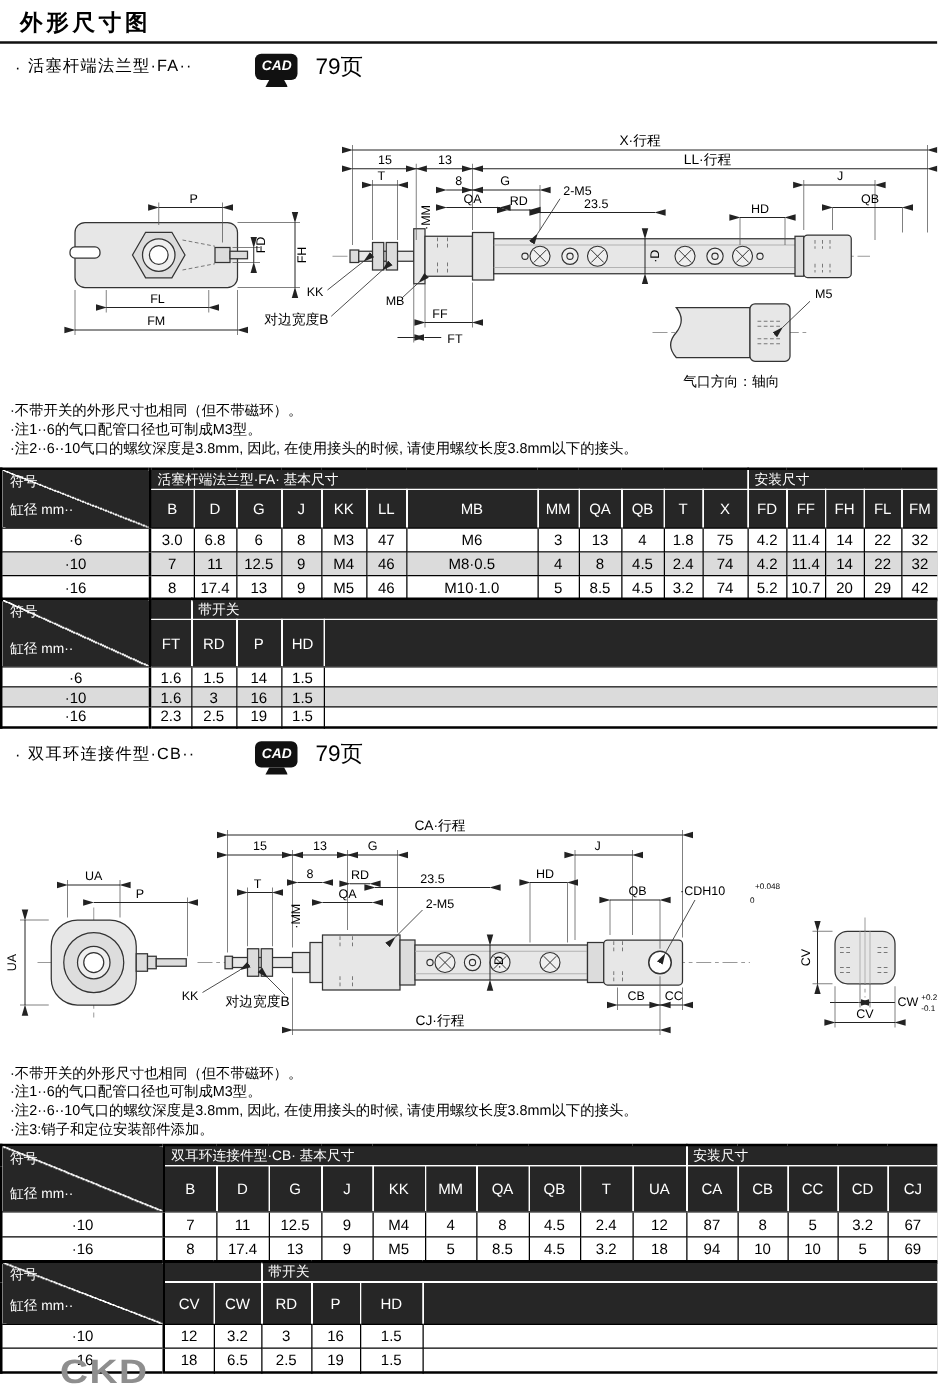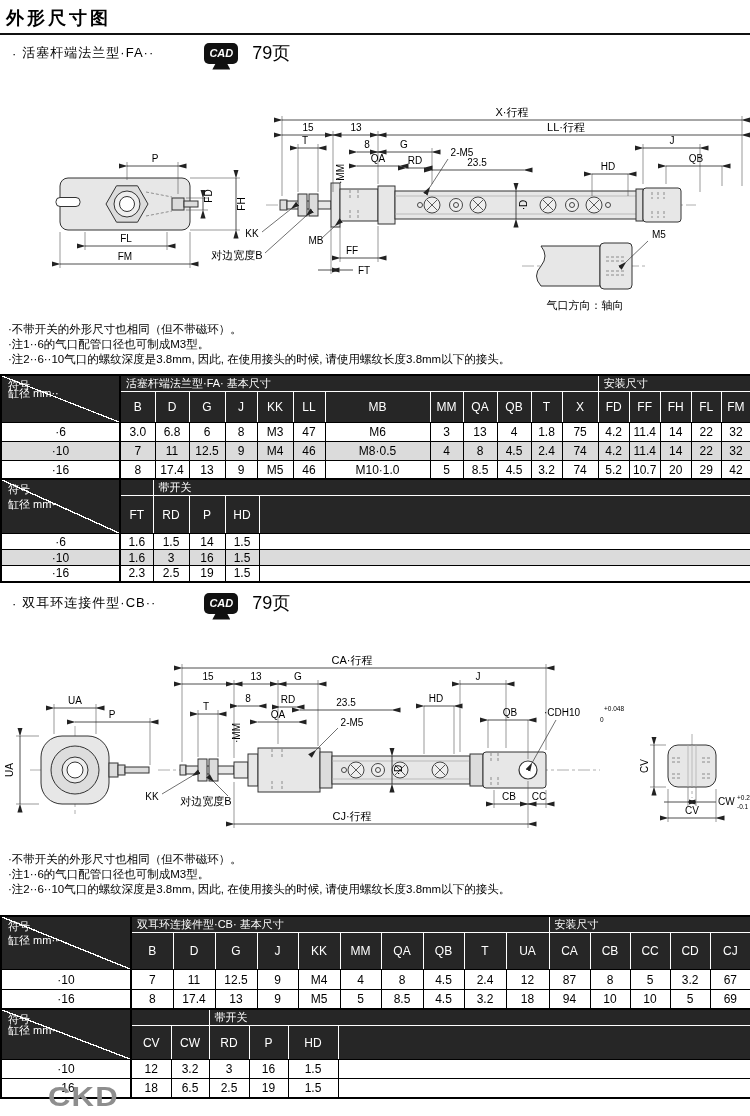--- a/index.html
+++ b/index.html
@@ -1,18 +1,18 @@
 <!DOCTYPE html>
 <html><head>
 <meta charset="utf-8">
 <style>
   html,body{margin:0;padding:0;background:#fff}
   .page{position:relative;width:750px;height:1116px;background:#fff;overflow:hidden;
         font-family:"Liberation Sans","DejaVu Sans",sans-serif;color:#000}
-  .title{position:absolute;left:6px;top:6px;font-size:18px;font-weight:bold;letter-spacing:3px}
+  .title{position:absolute;left:16px;top:6px;font-size:18px;font-weight:bold;letter-spacing:3px}
   .rule{position:absolute;left:0;top:33px;width:750px;height:2px;background:#111}
   .sec{position:absolute;left:12px;display:flex;align-items:center;height:26px}
   .bullet{font-size:13px;margin-right:6px}
   .sec-title{font-size:13px;font-weight:normal;letter-spacing:1px;width:182px}
   .cad{display:inline-block;position:relative;width:34px;height:21px;background:#111;border-radius:5px;
        color:#fff;text-align:center;font-weight:bold;font-size:11px;line-height:21px;margin-right:14px}
   .cad::after{content:"";position:absolute;left:8px;bottom:-6px;width:18px;height:6px;background:#111;
        clip-path:polygon(18% 0,82% 0,100% 100%,0 100%)}
   .pageref{font-size:18px}
   .notes{position:absolute;left:8px;font-size:11.5px;line-height:15px}
@@ -32,21 +32,21 @@
   .cross{stroke:#333;stroke-width:0.8}
   
   .tbl{position:absolute;left:0;border-collapse:collapse;table-layout:fixed;width:750px;
        border:2px solid #000;font-size:12px}
   .tbl td{border:1px solid #000;background:#fff;text-align:center;padding:0;overflow:hidden;white-space:nowrap;font-size:12px}
   .tbl .dkg{background:#262626;color:#fff;border:1px solid #fff;text-align:left;padding:0 5px;font-size:11px}
   .tbl .dkh{background:#262626;color:#fff;border:1px solid #fff;border-bottom:1px solid #000;text-align:center}
   .tbl .corner{position:relative;background-color:#262626;color:#fff;border:1px solid #000;border-right:2px solid #000;
        background-image:linear-gradient(to bottom left,rgba(0,0,0,0) 49.3%,#fff 49.3%,#fff 50.7%,rgba(0,0,0,0) 50.7%)}
   .ctop{position:absolute;top:2px;left:6px;font-size:11px}
-  .cbot{position:absolute;bottom:21px;left:6px;font-size:11px}
+  .cbot{position:absolute;bottom:7px;left:6px;font-size:11px}
   .tbl .lab{border-right:2px solid #000}
   .tbl tr.stripe td{background:#dbdbdb}
   .h1{height:15px}.h2{height:31px}.r{height:19px}
   .h1b{height:13px}.h2b{height:38px}.rb{height:16px}
   .h1c{height:15px}.h2c{height:37px}.rc{height:20px}
   .h1d{height:13px}.h2d{height:34px}.rd{height:19px}
   .logo{position:absolute;left:48px;top:1082px;font-size:27px;font-weight:bold;color:#8e8e8e;
         letter-spacing:1px;transform:scaleX(1.15);transform-origin:left}
 </style>
 </head>
@@ -555,20 +555,21 @@
       <line class="ext" x1="716" y1="153" x2="716" y2="186"></line>
       <line class="dim" x1="668" y1="182" x2="716" y2="182" marker-start="url(#a2)" marker-end="url(#a2)"></line>
       <text x="692" y="178" text-anchor="middle">CV</text>
     </g>
   </svg>
 
   <div class="notes" style="top:852px">
     <div>·不带开关的外形尺寸也相同（但不带磁环）。</div>
     <div>·注1··6的气口配管口径也可制成M3型。</div>
     <div>·注2··6··10气口的螺纹深度是3.8mm, 因此, 在使用接头的时候, 请使用螺纹长度3.8mm以下的接头。</div>
+    <div>·注3:销子和定位安装部件添加。</div>
   </div>
 
   <table class="tbl" style="top:915px">
     <colgroup>
       <col style="width:130px">
         <col style="width:42px">
         <col style="width:42px">
         <col style="width:42px">
       <col style="width:41px">
         <col style="width:42px">

